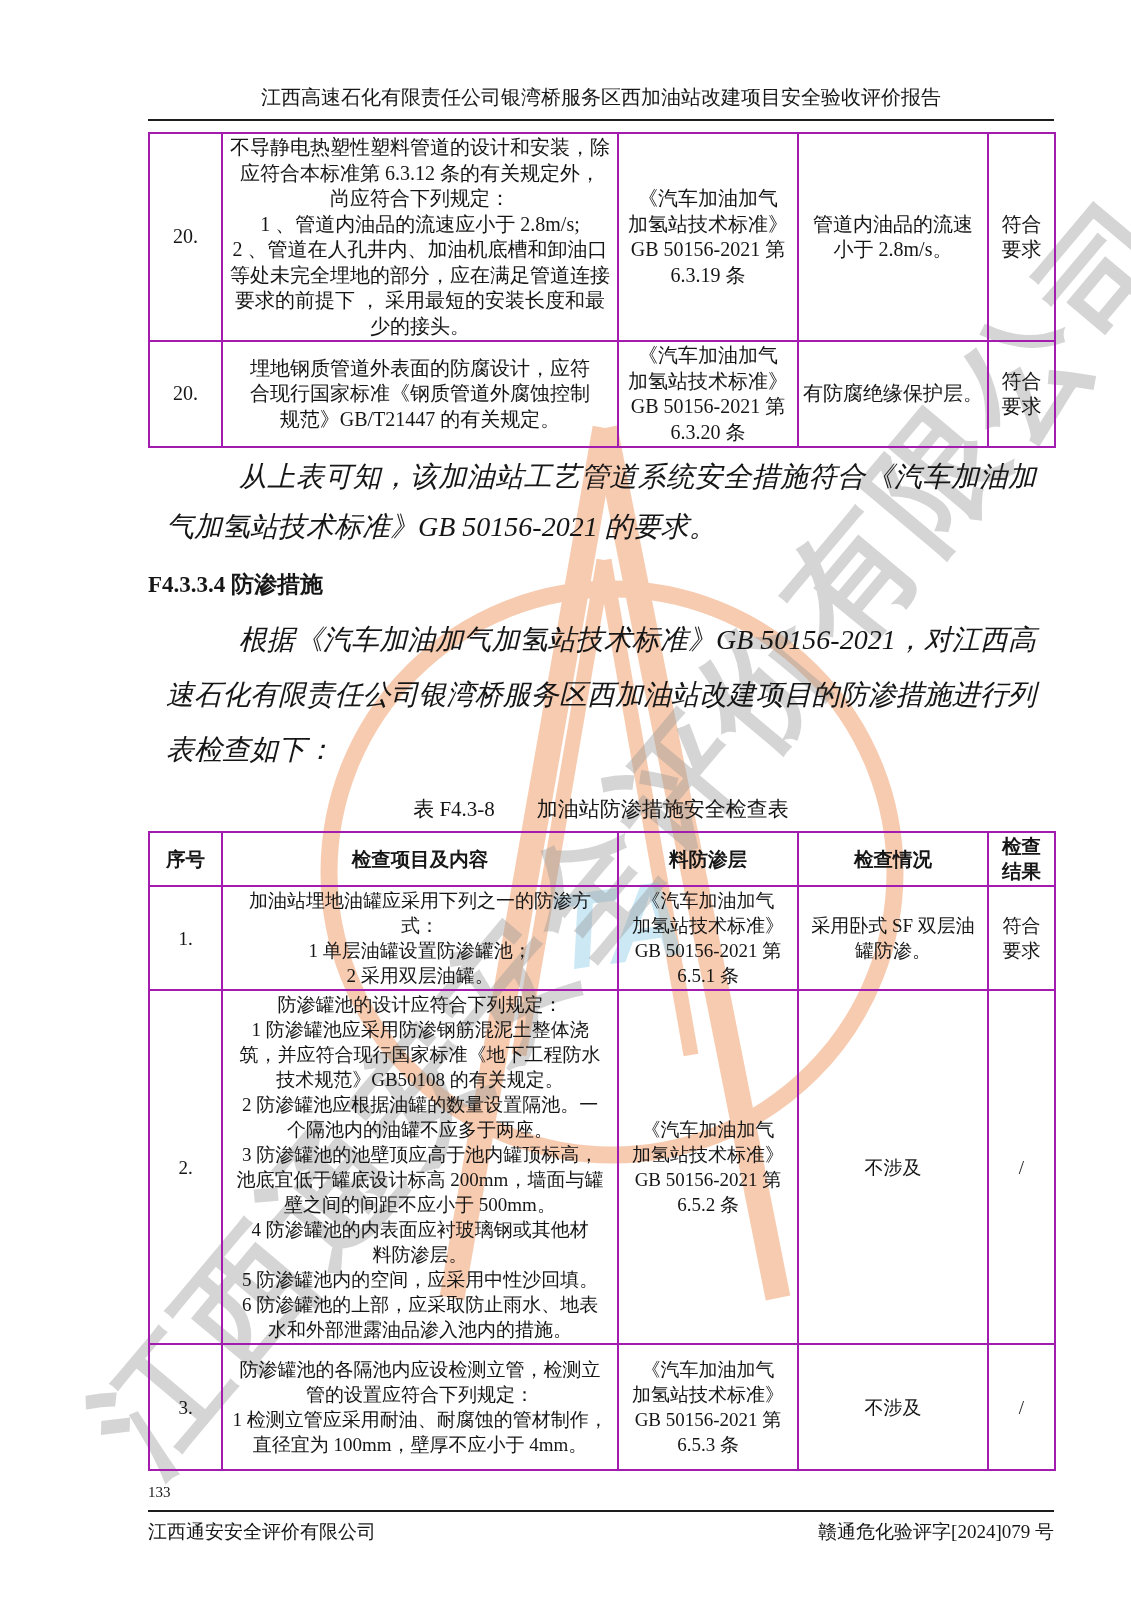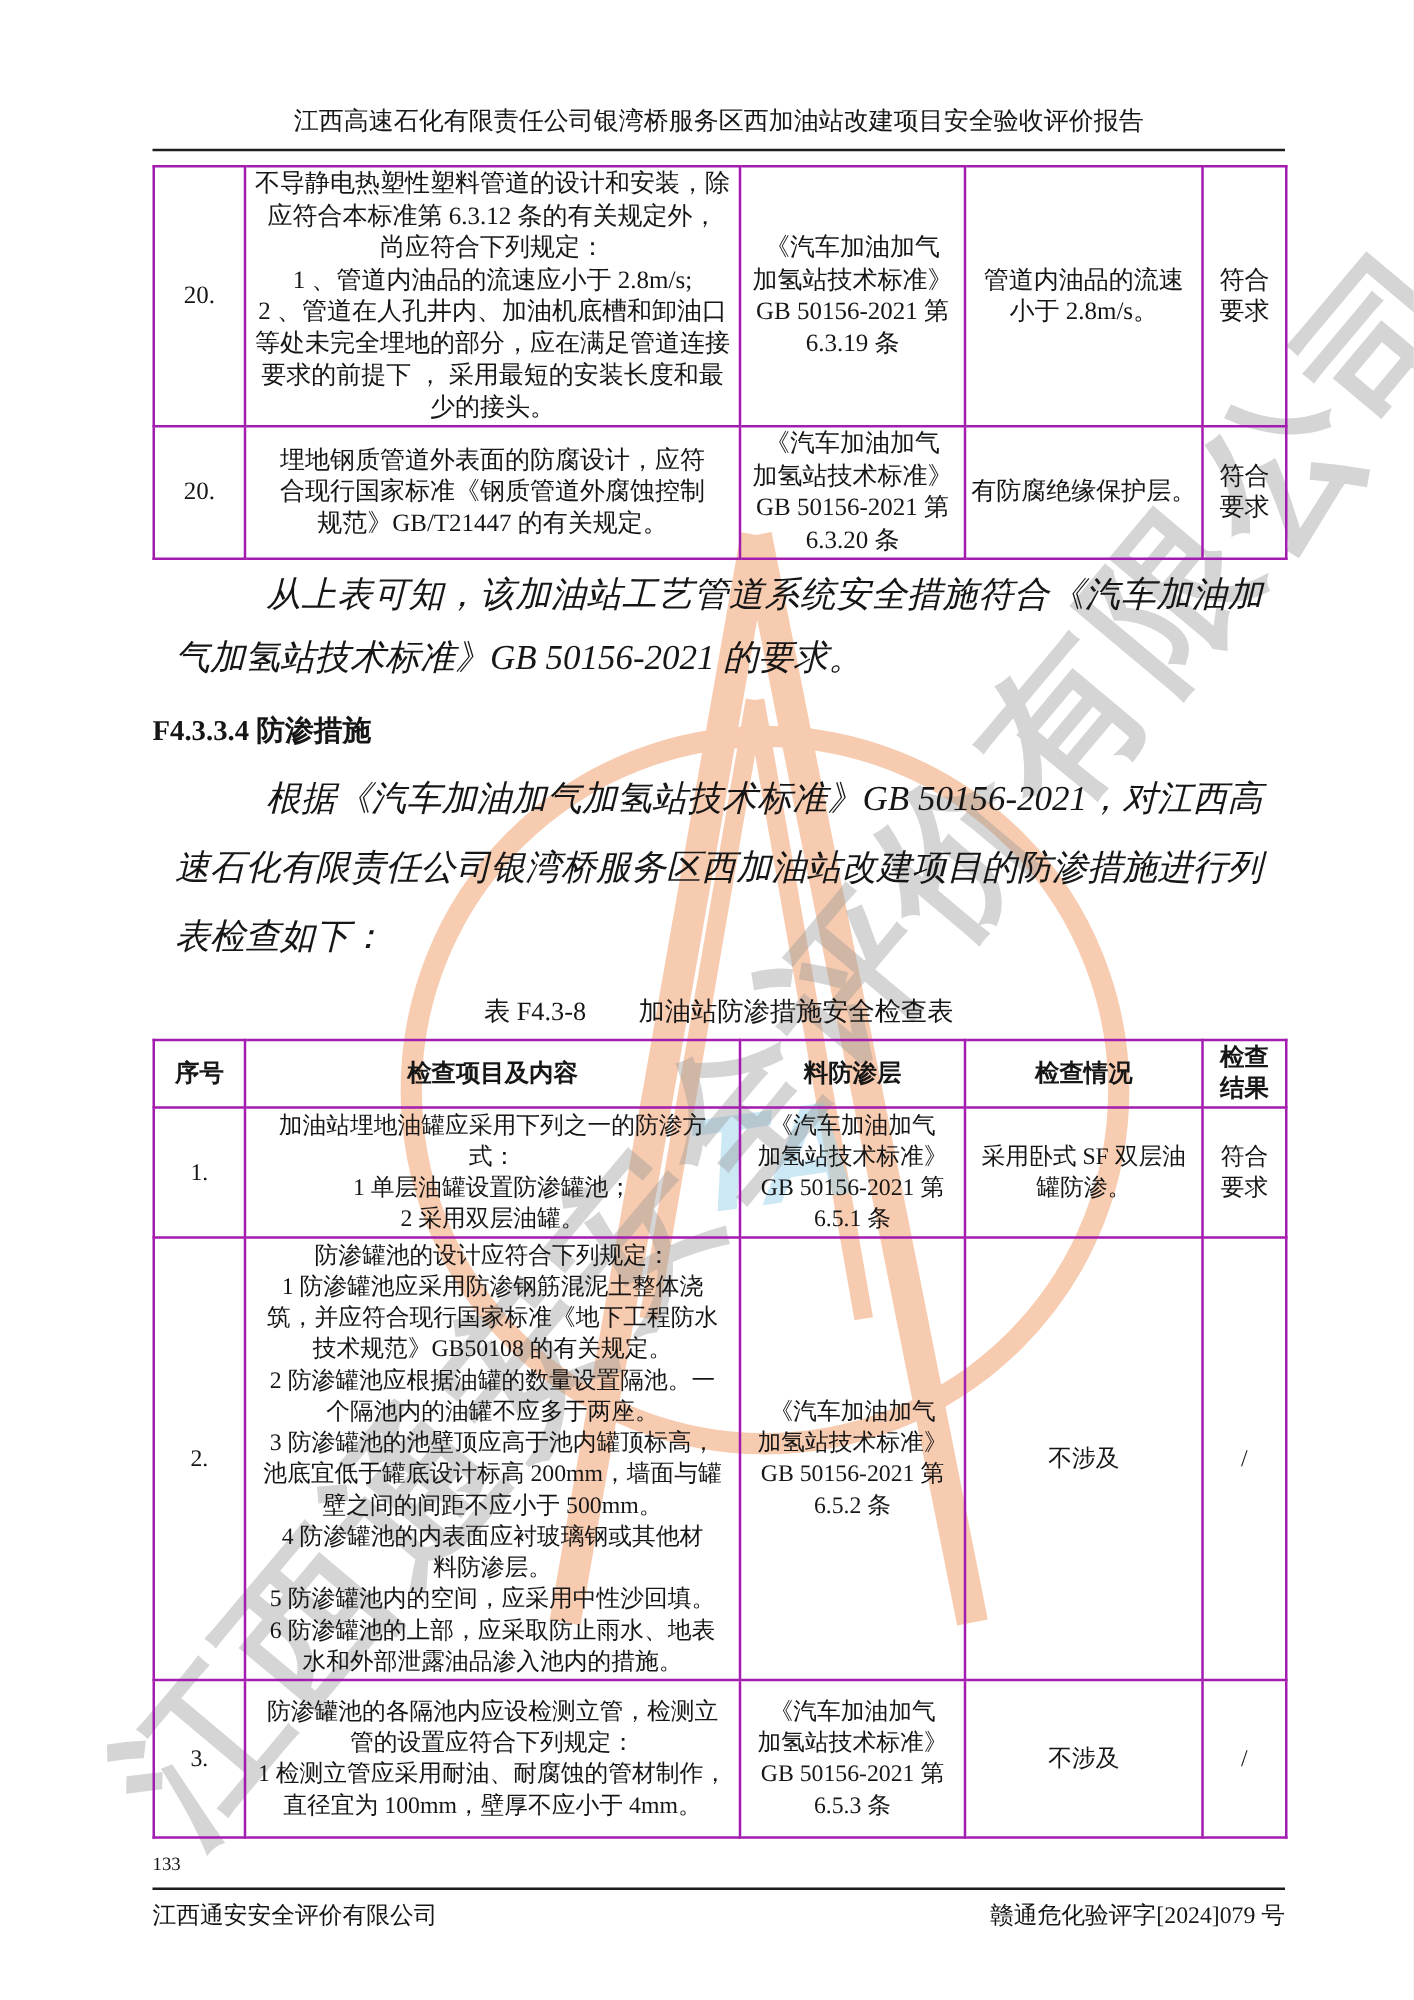--- a/index.html
+++ b/index.html
@@ -17,21 +17,21 @@
     color:rgba(150,150,150,0.40);
     font-family:"Liberation Sans","DejaVu Sans",sans-serif;
   }
   .wm-red{
     position:absolute;left:382px;top:1008px;z-index:3;pointer-events:none;
     font-size:124px;font-weight:bold;letter-spacing:-10px;white-space:nowrap;
     color:rgba(228,72,72,0.50);mix-blend-mode:multiply;
     font-family:"Liberation Sans","DejaVu Sans",sans-serif;
   }
   
-  .content{position:absolute;left:122px;top:84px;width:906px;z-index:2;}
+  .content{position:absolute;left:148px;top:84px;width:906px;z-index:2;}
   .doc-header{text-align:center;font-size:20px;line-height:26px;}
   .header-rule{border:none;border-top:2px solid #1d1d1d;margin:9px 0 0 0;}
   table.t{border-collapse:collapse;width:906px;table-layout:fixed;}
   table.t td{
     border:2px solid #a21caf;text-align:center;vertical-align:middle;
     white-space:pre-line;padding:1px 4px;overflow:hidden;
   }
   .t1{margin-top:11px;font-size:20px;line-height:25.5px;}
   .t1 .r19{height:201px;}
   .t1 .r20{height:103px;}

